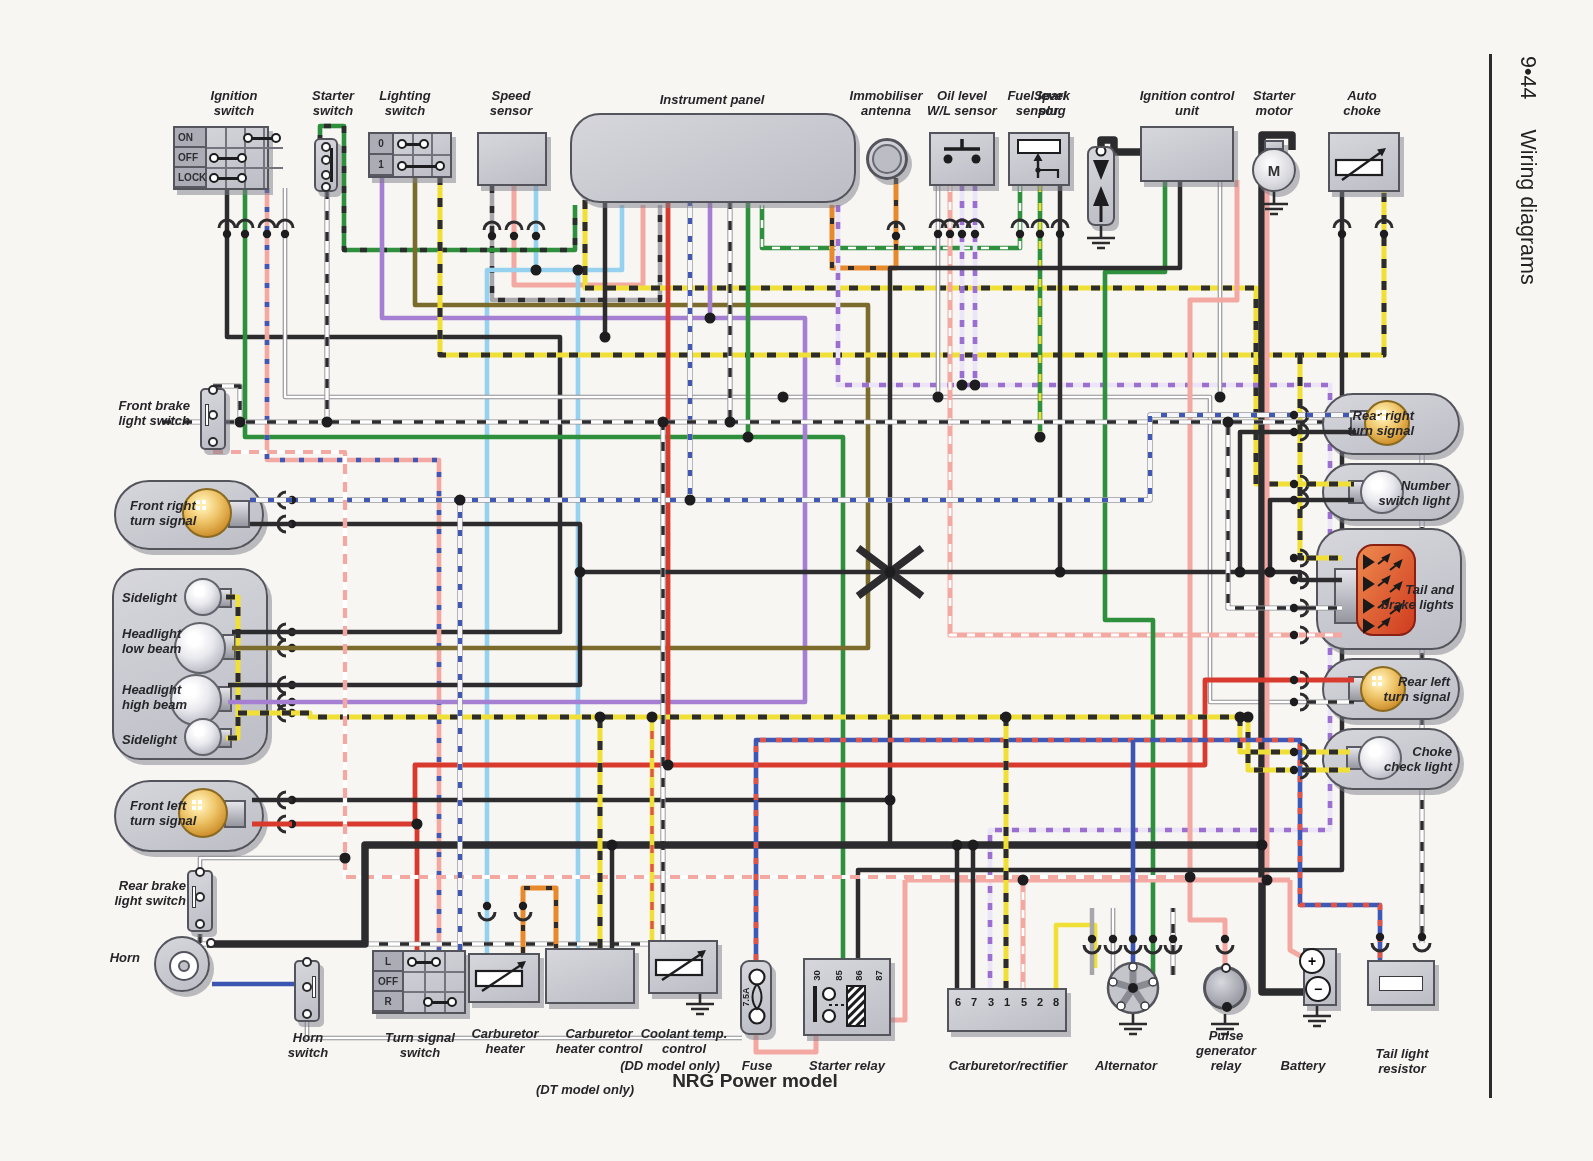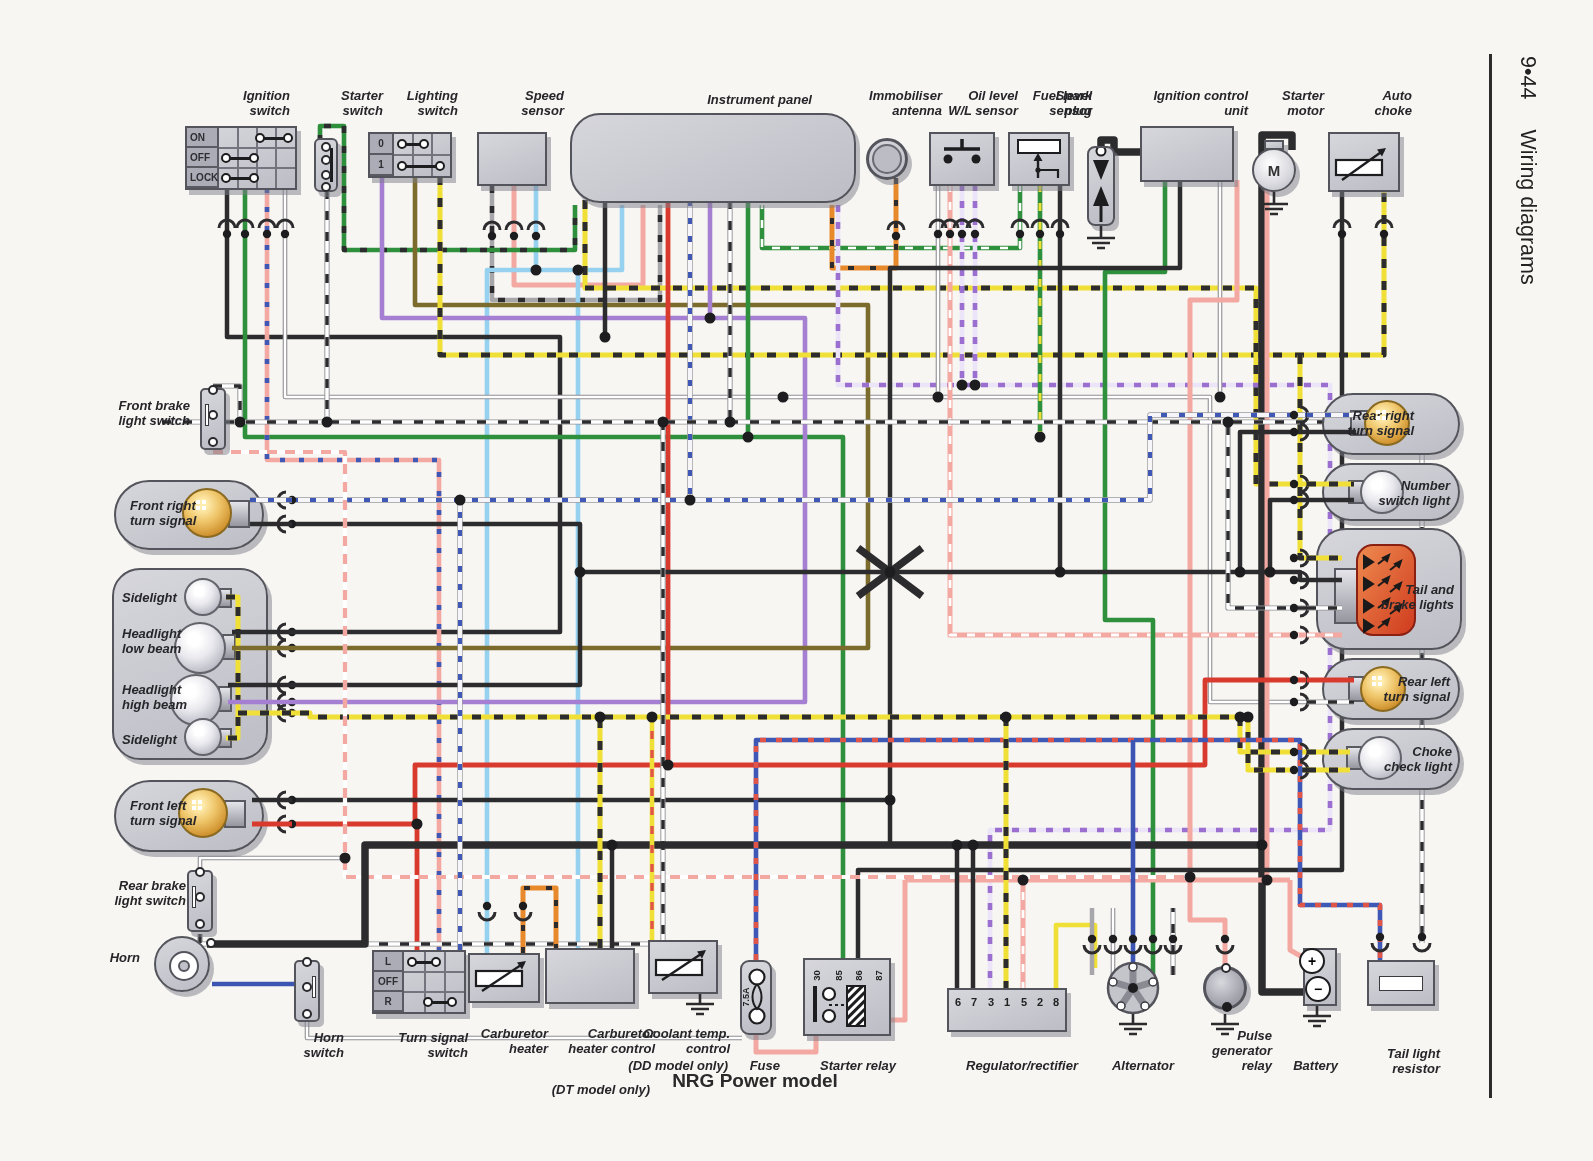--- a/index.html
+++ b/index.html
@@ -6,21 +6,21 @@
   #page{position:relative;width:1593px;height:1161px;background:#f7f6f2;overflow:hidden;
         font-family:"Liberation Sans",sans-serif;}
   svg.layer{position:absolute;left:0;top:0;}
   #wires{z-index:1;}
   #wires2{z-index:3;}
   .comp{position:absolute;background:linear-gradient(160deg,#d6d6dc,#bdbdc6);
         border:2px solid #54545c;box-shadow:4px 5px 0 rgba(125,125,138,.5);
         z-index:2;box-sizing:border-box;}
   .lbl{position:absolute;font:italic bold 13px/1.16 "Liberation Sans",sans-serif;color:#26262a;
        white-space:pre-line;z-index:4;}
-  .c{text-align:right}.r{text-align:right}.l{text-align:left}
+  .c{text-align:center}.r{text-align:right}.l{text-align:left}
   .bulb{position:absolute;border-radius:50%;border:2.5px solid #63636b;box-sizing:border-box;z-index:3;
         background:radial-gradient(circle at 38% 32%,#ffffff 0 14%,#eaeaef 42%,#c2c2cc 72%,#9d9da8);}
   .amber{background:radial-gradient(circle at 40% 32%,#ffedb0 0 10%,#eec468 42%,#d0922f 75%,#b5751c);
          border-color:#8a6a20;}
   .gl{position:absolute;width:4px;height:4px;background:#fff;box-shadow:6px 0 #fff,0 6px #fff,6px 6px #fff;z-index:4;}
   .sock{position:absolute;background:linear-gradient(180deg,#e4e4ea,#9696a0);border:2px solid #5a5a62;
         box-sizing:border-box;z-index:3;}
   .tdot{position:absolute;width:10px;height:10px;border-radius:50%;background:#fff;border:2px solid #2a2a2e;
         box-sizing:border-box;z-index:3;}
   .slot{position:absolute;background:#fff;border:1.5px solid #3a3a3e;box-sizing:border-box;z-index:3;}
@@ -242,21 +242,21 @@
 sensor</div>
   <div class="lbl c" style="left:1012px;top:88px;width:80px">Spark
 plug</div>
   <div class="lbl c" style="left:1126px;top:88px;width:122px">Ignition control
 unit</div>
   <div class="lbl c" style="left:1224px;top:88px;width:100px">Starter
 motor</div>
   <div class="lbl c" style="left:1312px;top:88px;width:100px">Auto
 choke</div>
 
-  <div class="comp" style="left:185px;top:126px;width:112px;height:64px">
+  <div class="comp" style="left:173px;top:126px;width:96px;height:64px">
     <div class="rl" style="left:0;top:0;width:32px;height:20px">ON</div>
     <div class="rl" style="left:0;top:20px;width:32px;height:20px">OFF</div>
     <div class="rl" style="left:0;top:40px;width:32px;height:20px">LOCK</div>
     <div class="gv" style="left:50px;top:0;width:1.5px;height:60px"></div>
     <div class="gv" style="left:69px;top:0;width:1.5px;height:60px"></div>
     <div class="gv" style="left:88px;top:0;width:1.5px;height:60px"></div>
     <div class="gh" style="left:32px;top:19px;width:76px;height:1.5px"></div>
     <div class="gh" style="left:0;top:39px;width:108px;height:1.5px"></div>
     <span class="cbar" style="left:68px;top:5px;width:38px">
         <b></b>
@@ -497,21 +497,21 @@
 
   <div class="comp" style="left:947px;top:988px;width:120px;height:44px">
     <span class="term" style="left:6px;top:6px;font-size:11px">6</span>
     <span class="term" style="left:22px;top:6px;font-size:11px">7</span>
     <span class="term" style="left:39px;top:6px;font-size:11px">3</span>
     <span class="term" style="left:55px;top:6px;font-size:11px">1</span>
     <span class="term" style="left:72px;top:6px;font-size:11px">5</span>
     <span class="term" style="left:88px;top:6px;font-size:11px">2</span>
     <span class="term" style="left:104px;top:6px;font-size:11px">8</span>
   </div>
-  <div class="lbl c" style="left:938px;top:1058px;width:140px">Regulator/rectifier</div>
+  <div class="lbl c" style="left:938px;top:1058px;width:140px">Carburetor/rectifier</div>
 
   <div style="position:absolute;left:1105px;top:960px;z-index:2">
     <svg width="56" height="56">
       <circle cx="28" cy="28" r="25" fill="#c4c4cb" stroke="#54545c" stroke-width="2.5"></circle>
       <g stroke="#8a8a92" stroke-width="7">
         <path d="M28 28 L28 7"></path>
           <path d="M28 28 L48 22"></path>
           <path d="M28 28 L40 46"></path>
           <path d="M28 28 L16 46"></path>
           <path d="M28 28 L8 22"></path>

